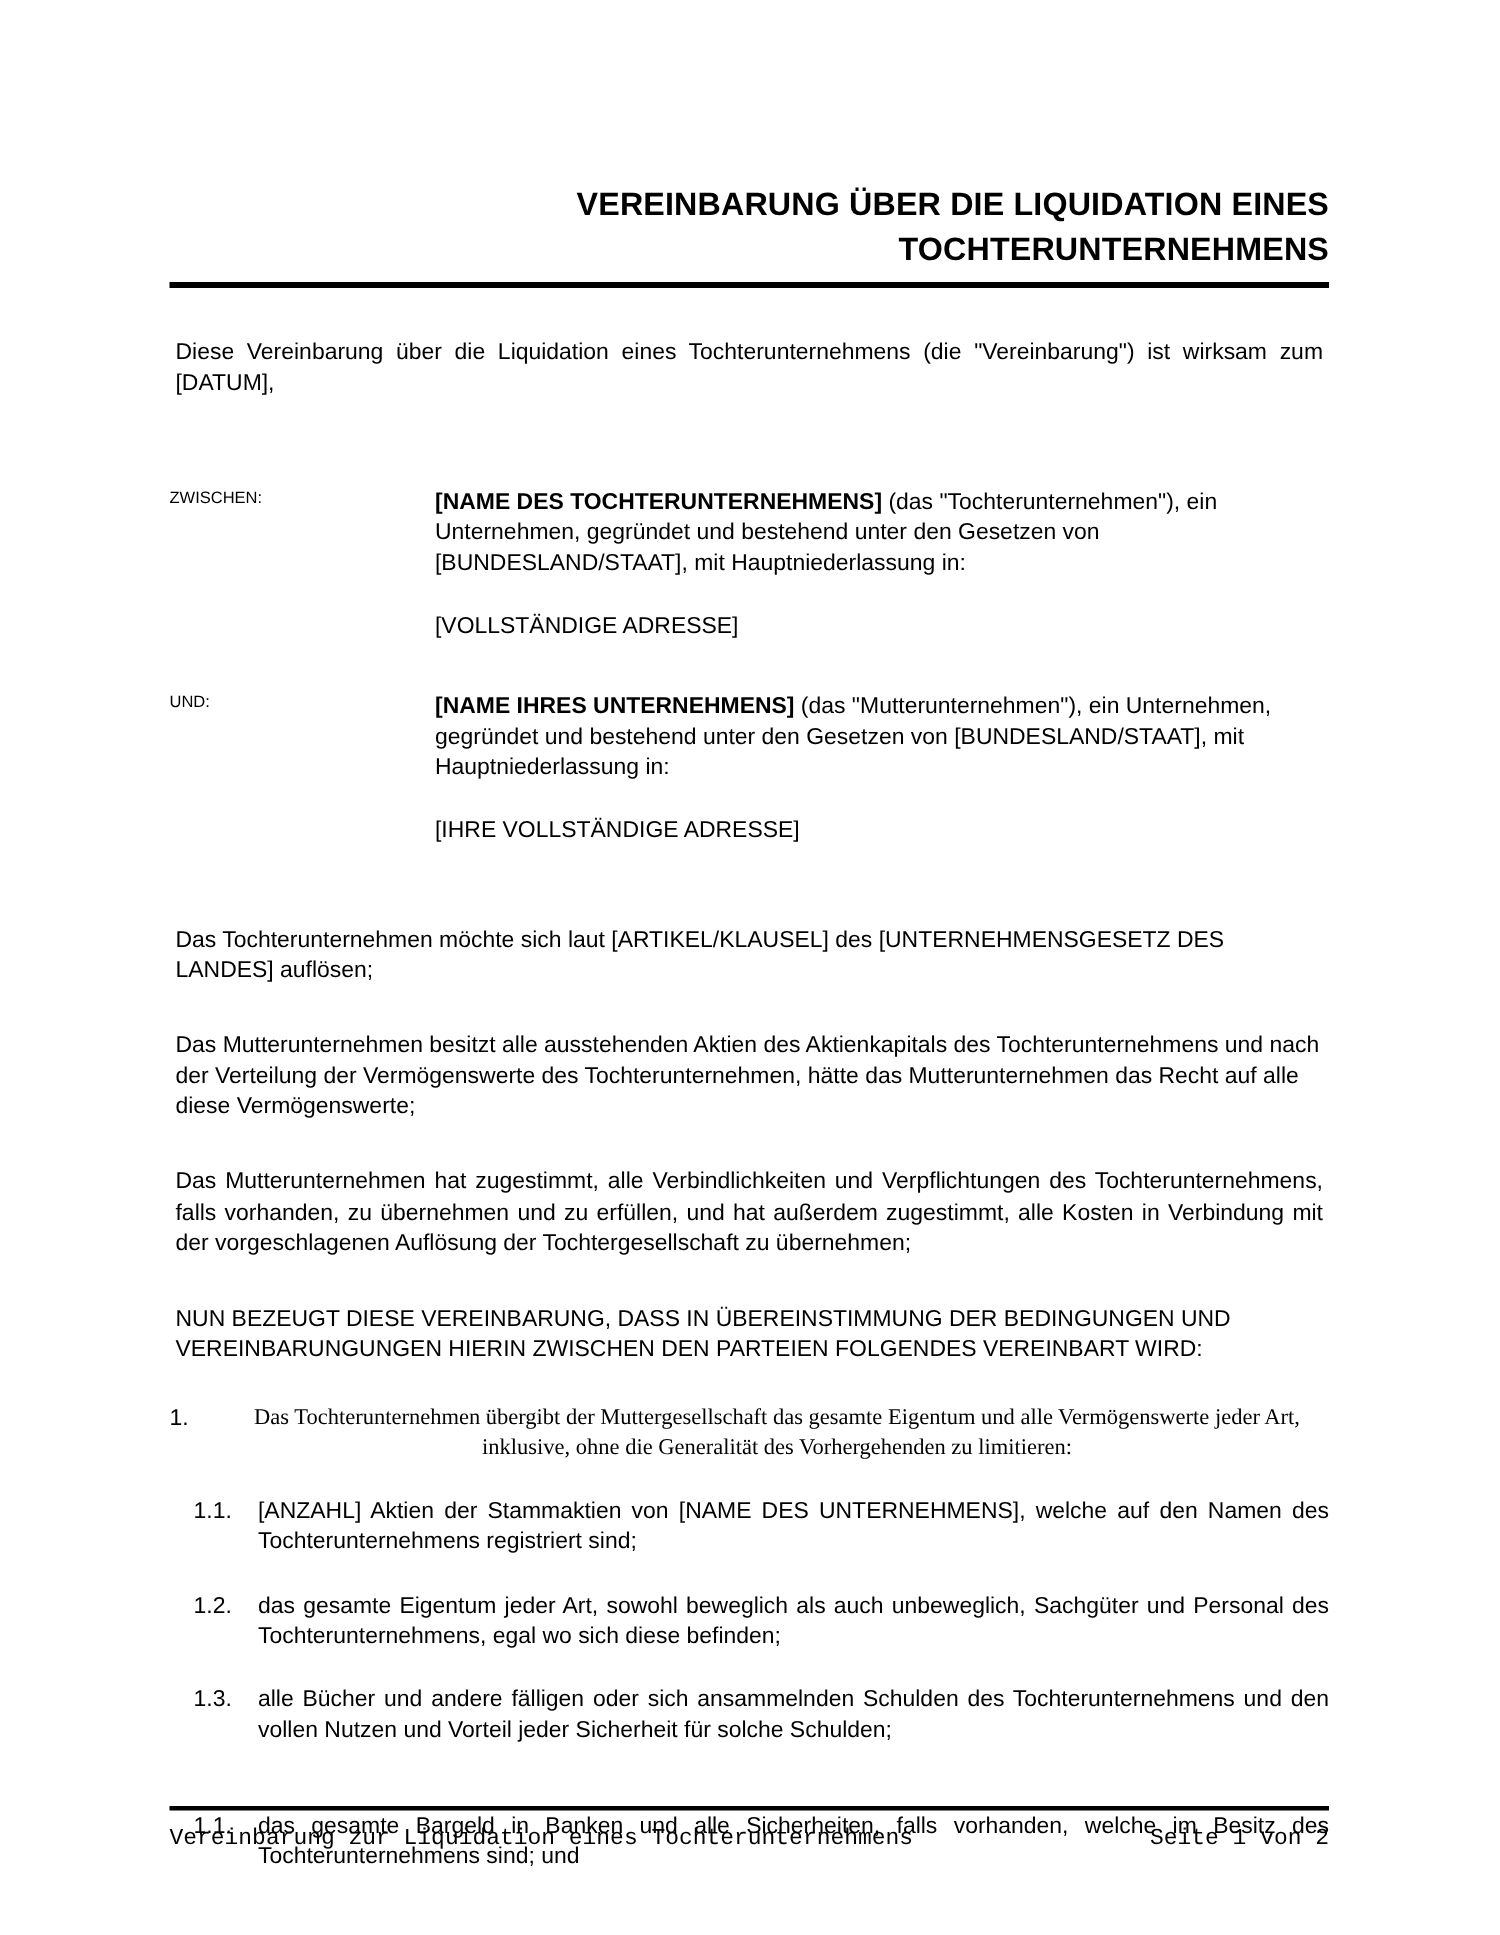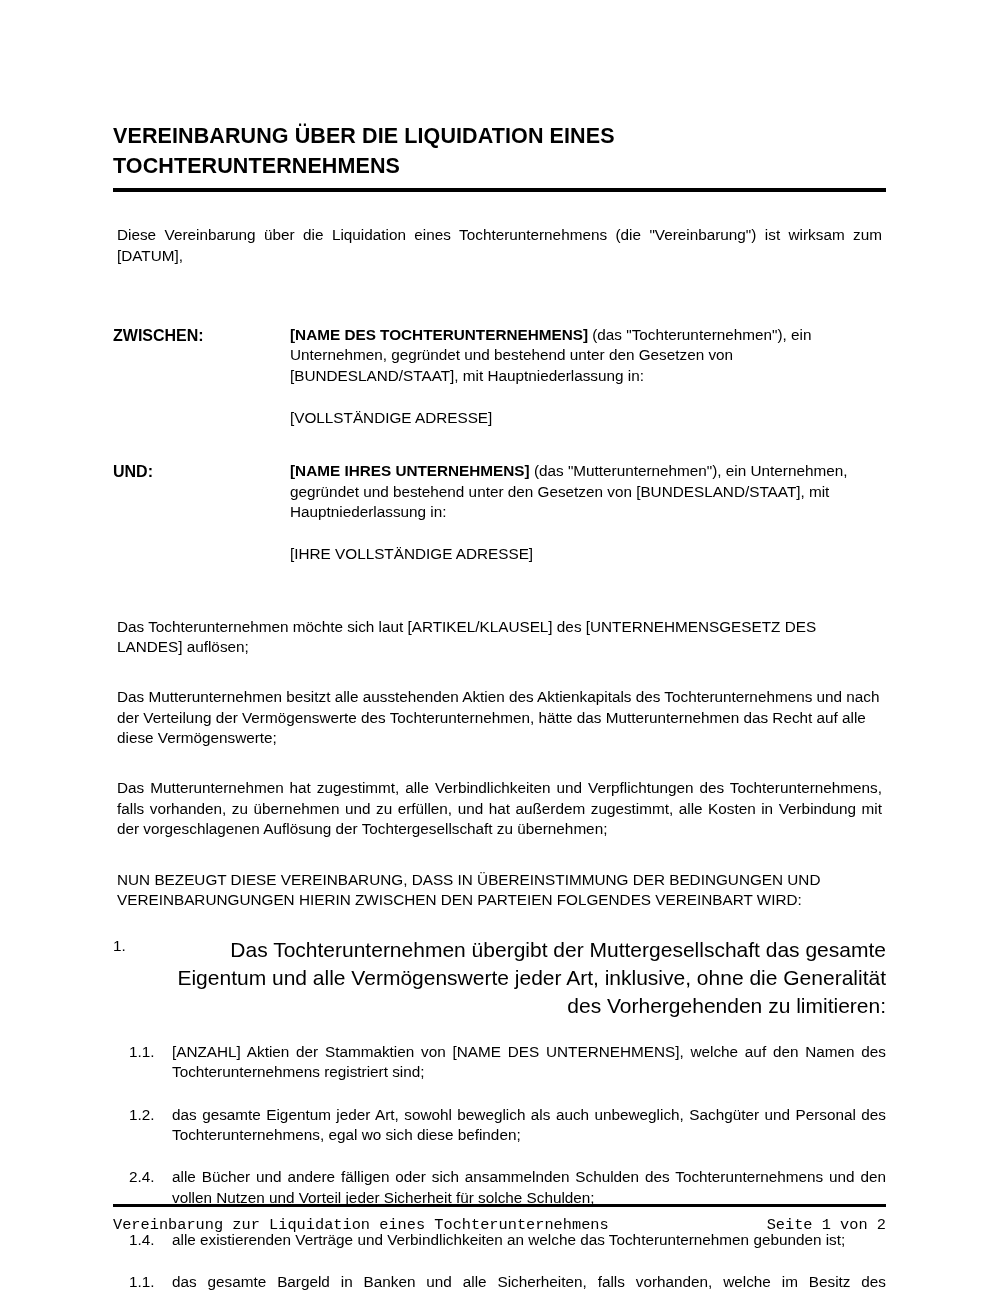--- a/index.html
+++ b/index.html
@@ -27,21 +27,21 @@
     width: 773px;
   }
 
   
   .doc-title {
     margin: 0;
     padding-top: 122px;
     font-size: 21.5px;
     font-weight: bold;
     line-height: 1.38;
-    text-align: left;
+    text-align: right;
     letter-spacing: 0.1px;
   }
   .title-rule {
     margin-top: 7px;
     height: 4px;
     background: #000000;
     width: 100%;
   }
 
   
@@ -61,22 +61,22 @@
   .gap-sm { height: 15px; }
 
   
   .party-row {
     display: flex;
     align-items: flex-start;
   }
   .party-label {
     width: 177px;
     flex: 0 0 177px;
-    font-size: 16px;
-    font-weight: bold;
+    font-size: 11px;
+    font-weight: normal;
     line-height: 1.33;
   }
   .party-body {
     flex: 1 1 auto;
     font-size: 15.3px;
     line-height: 1.33;
     text-align: left;
   }
   .party-body .strong {
     font-weight: bold;
@@ -93,23 +93,24 @@
     align-items: flex-start;
   }
   .item-l1 .marker {
     width: 37px;
     flex: 0 0 37px;
     font-size: 15.3px;
     line-height: 1.33;
   }
   .item-l1 .body {
     flex: 1 1 auto;
-    font-size: 21px;
-    line-height: 1.33;
-    text-align: right;
+    font-size: 15px;
+    line-height: 1.33;
+    text-align: center;
+    font-family: Liberation Serif, serif;
   }
 
   .item-l2 {
     display: flex;
     align-items: flex-start;
     margin-left: 16px;
   }
   .item-l2 .marker {
     width: 43px;
     flex: 0 0 43px;
@@ -210,30 +211,26 @@
     <div class="gap-md"></div>
 
     <div class="item-l2">
       <div class="marker">1.2.</div>
       <div class="body">das gesamte Eigentum jeder Art, sowohl beweglich als auch unbeweglich, Sachgüter und Personal des Tochterunternehmens, egal wo sich diese befinden;</div>
     </div>
 
     <div class="gap-md"></div>
 
     <div class="item-l2">
-      <div class="marker">2.4.</div>
+      <div class="marker">1.3.</div>
       <div class="body">alle Bücher und andere fälligen oder sich ansammelnden Schulden des Tochterunternehmens und den vollen Nutzen und Vorteil jeder Sicherheit für solche Schulden;</div>
     </div>
 
     <div class="gap-md"></div>
 
-    <div class="item-l2">
-      <div class="marker">1.4.</div>
-      <div class="body">alle existierenden Verträge und Verbindlichkeiten an welche das Tochterunternehmen gebunden ist;</div>
-    </div>
 
     <div class="gap-md"></div>
 
     <div class="item-l2">
       <div class="marker">1.1.</div>
       <div class="body">das gesamte Bargeld in Banken und alle Sicherheiten, falls vorhanden, welche im Besitz des Tochterunternehmens sind; und</div>
     </div>
 
   </div>
 

